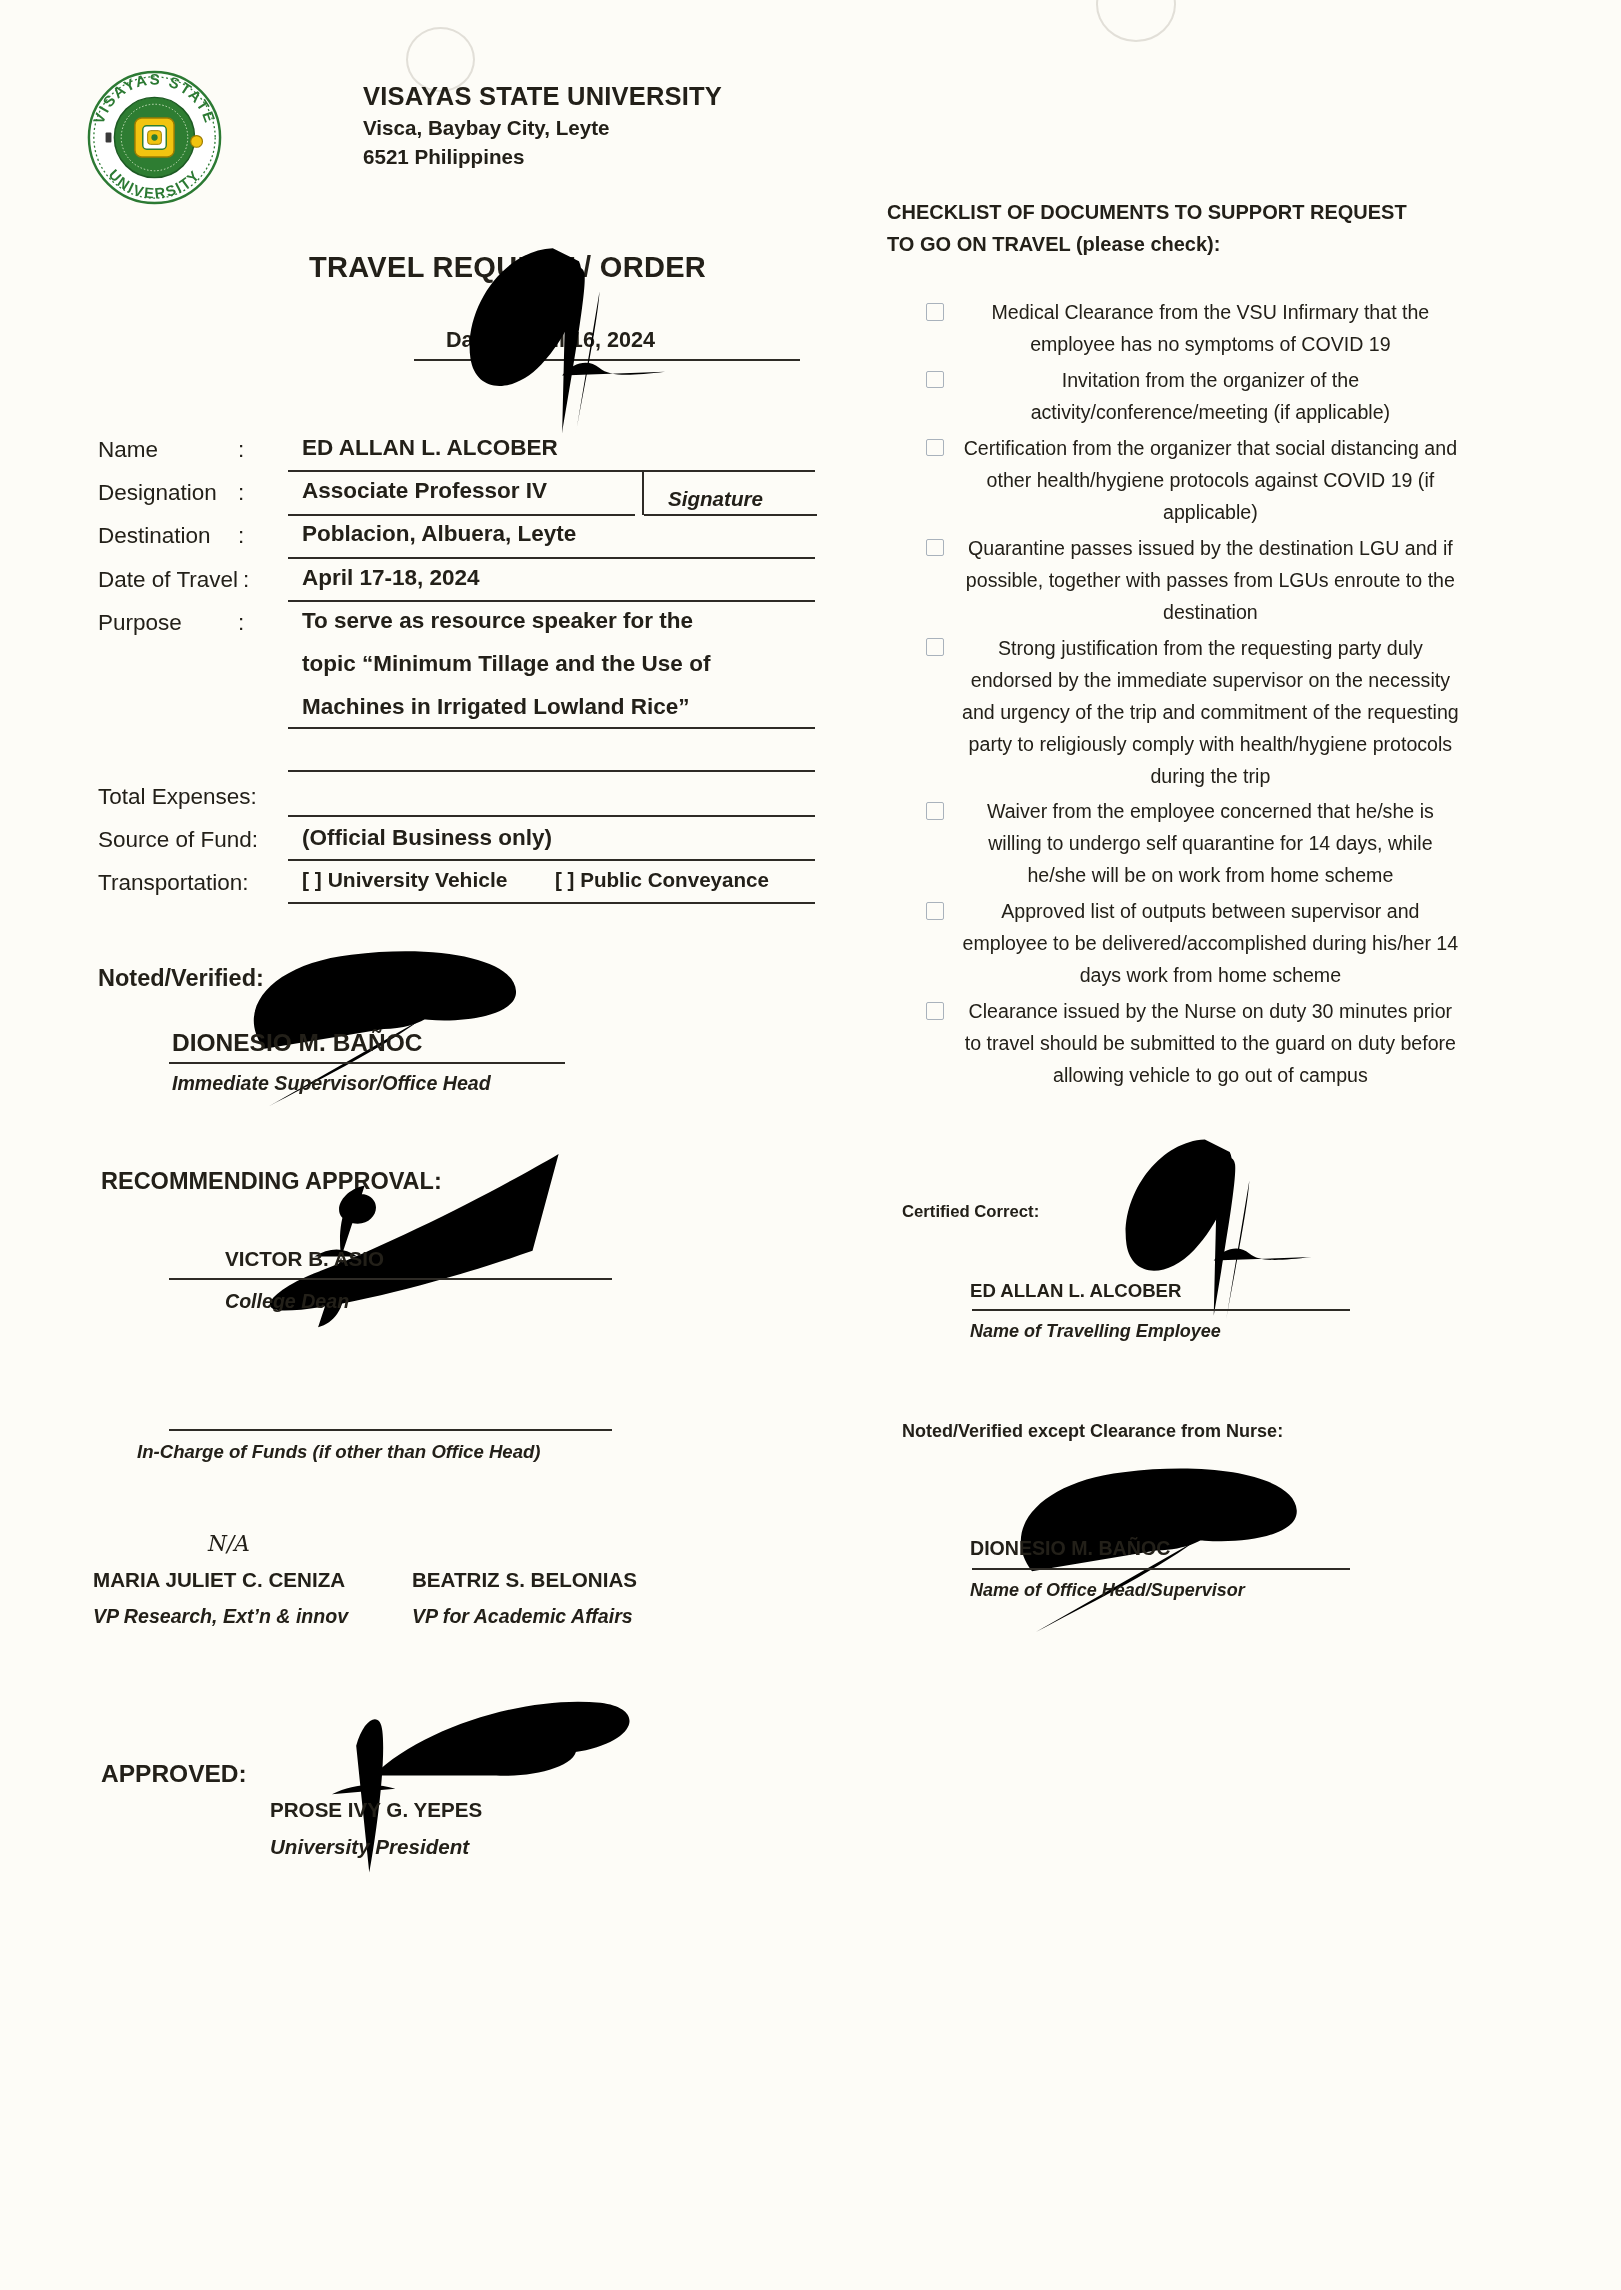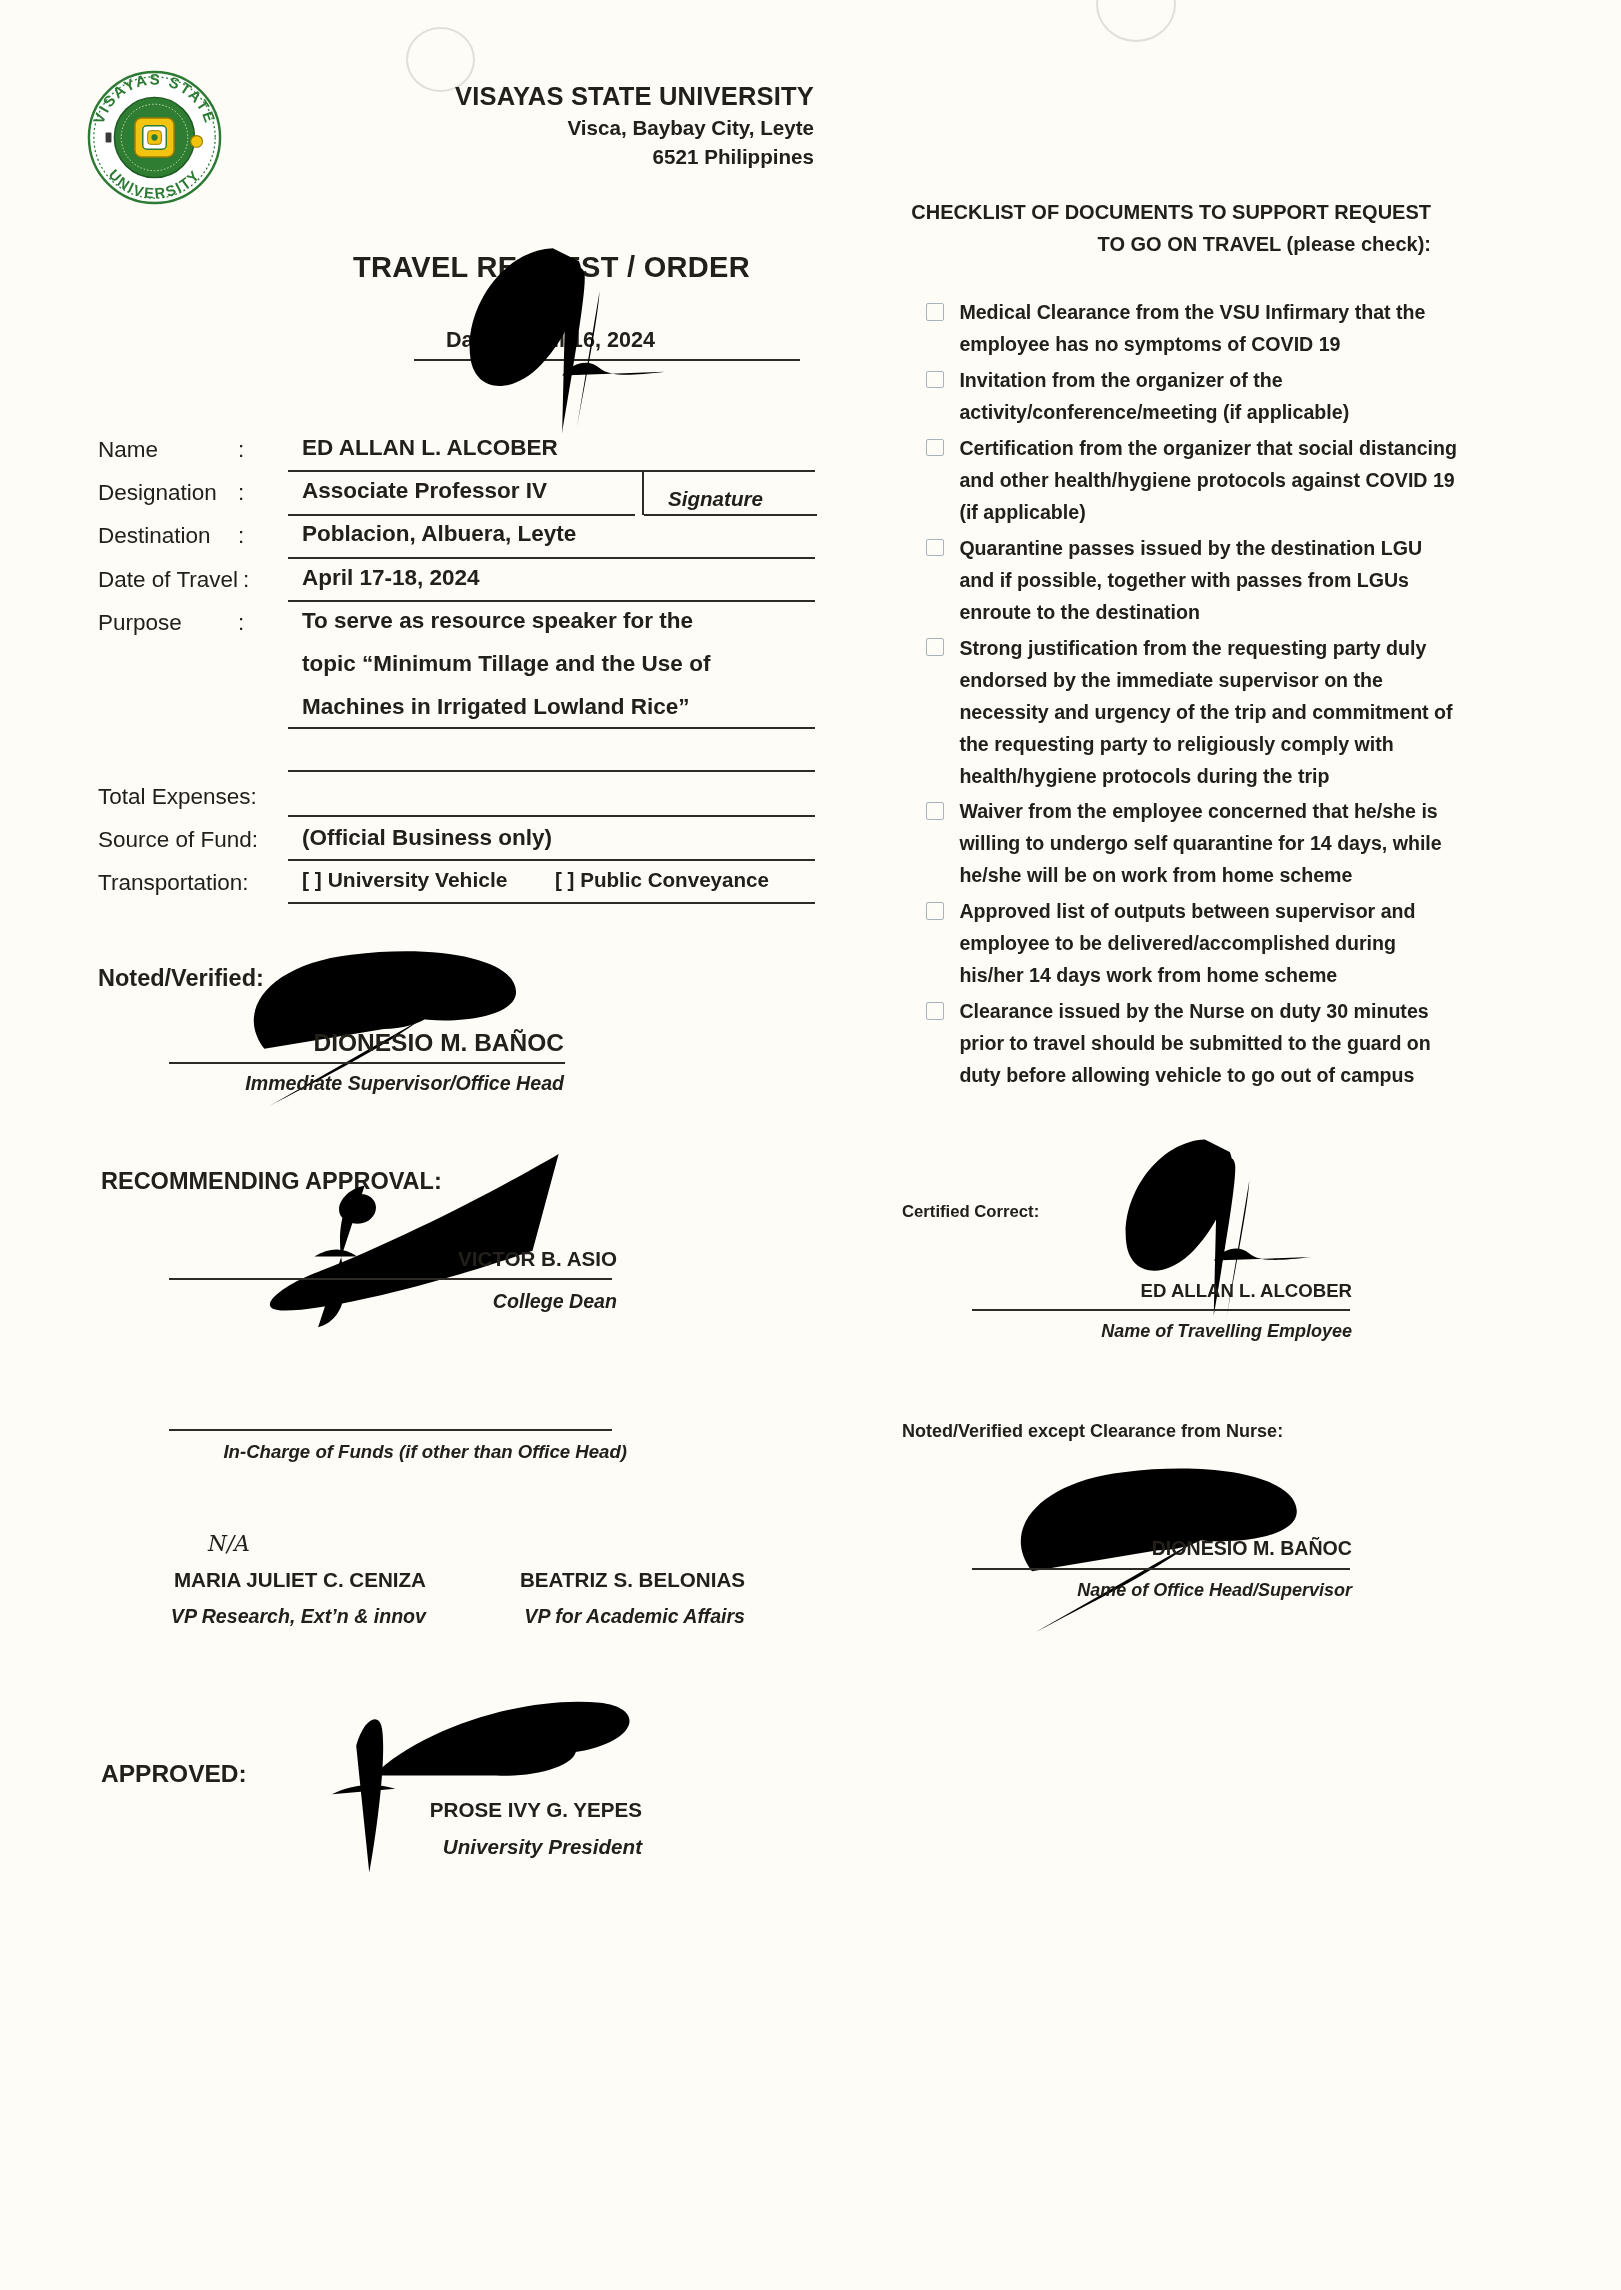--- a/index.html
+++ b/index.html
@@ -2,41 +2,41 @@
 <html><head>
 <meta charset="utf-8">
 <style>
   html,body{margin:0;padding:0;background:#e8e6e0;}
   .page{
     position:relative;width:1621px;height:2291px;margin:0 auto;
     background:#fdfcf7;overflow:hidden;
     font-family:"Liberation Sans",sans-serif;color:#232019;
   }
   .abs{position:absolute;}
-  .ctr{text-align:right;}
+  .ctr{text-align:left;}
   .line{border-bottom:2.5px solid #2e2b26;height:0;}
   .vline{border-left:2.5px solid #2e2b26;width:0;}
   .uni-name{font-size:25.5px;font-weight:bold;letter-spacing:0.2px;}
   .addr{font-size:20.6px;font-weight:600;margin-top:4.9px;}
   .doc-title{font-size:29px;font-weight:bold;letter-spacing:0.3px;}
   .date-row{font-size:21.6px;font-weight:600;display:flex;gap:15.7px;}
   .flabel{font-size:22.5px;font-weight:normal;}
   .fvalue{font-size:22.5px;font-weight:bold;}
   .sig-lbl{font-size:20.6px;font-weight:bold;font-style:italic;}
   .sec-h{font-size:23.5px;font-weight:bold;}
   .sig-name-lg{font-size:24.5px;font-weight:bold;}
   .sig-name{font-size:20.6px;font-weight:bold;}
   .cap{font-size:19.6px;font-weight:bold;font-style:italic;}
   .cap-sm{font-size:18.6px;font-weight:bold;font-style:italic;}
   .na{font-family:"DejaVu Serif",serif;font-style:italic;font-size:21.6px;}
   .chk-title{font-size:20px;font-weight:bold;line-height:32px;}
   .chk-list{display:flex;flex-direction:column;gap:3.9px;}
   .chk-row{display:flex;align-items:flex-start;}
   .chk-box{width:15.7px;height:15.7px;border:1.6px solid #a9b2bc;border-radius:2px;margin:6.9px 15.7px 0 0;flex:0 0 auto;background:transparent;}
-  .chk-text{font-size:19.6px;font-weight:bold;line-height:32px;width:502px;}
+  .chk-text{font-size:19.6px;font-weight:normal;line-height:32px;width:502px;text-align:center;}
   .rc-h{font-size:18px;font-weight:bold;}
   .rc-name{font-size:18.6px;font-weight:bold;}
   .rc-name2{font-size:19.6px;font-weight:bold;}
   .rc-cap{font-size:18px;font-weight:bold;font-style:italic;}
   .sig-svg{overflow:visible;}
   .artifact{border:2px solid rgba(175,170,158,.35);border-radius:50%;}
 </style>
 </head>
 <body>
 

